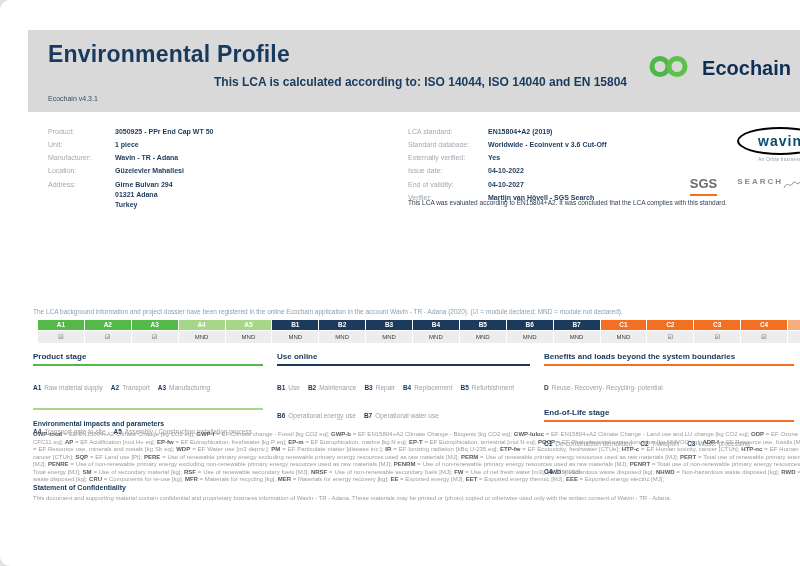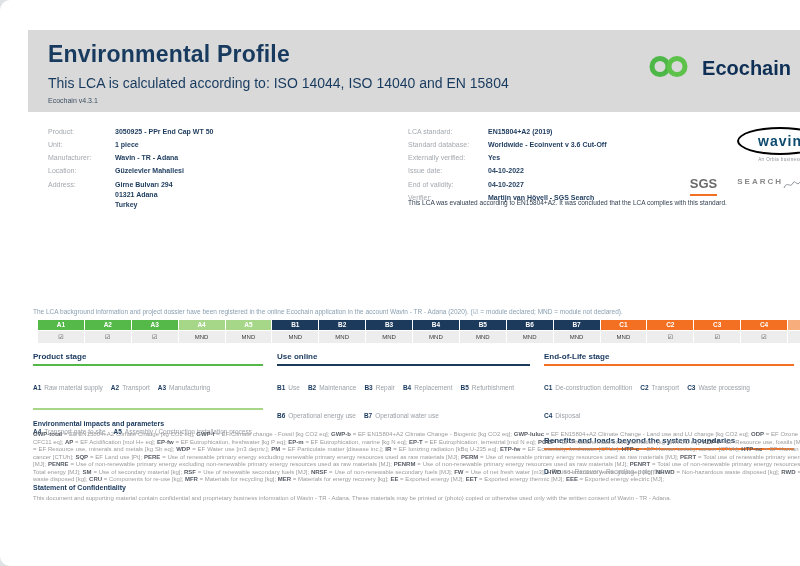--- a/index.html
+++ b/index.html
@@ -3,21 +3,21 @@
 <meta charset="utf-8">
 <style>
   html,body{margin:0;padding:0;width:800px;height:566px;background:#dfe2e4;
     font-family:"Liberation Sans","DejaVu Sans",sans-serif;}
   .page{position:relative;width:800px;height:566px;background:#ffffff;border-radius:10px;overflow:hidden;padding-left:41px;}
 
   
   .header{position:absolute;left:28px;right:28px;top:30px;height:82px;background:#d9d9d9;
     padding:11px 20px;box-sizing:border-box;}
   .header h1{margin:0 0 7px 0;font-size:23px;font-weight:600;color:#173a5e;letter-spacing:.2px;}
-  .header .subtitle{font-size:14px;font-weight:400;color:#173a5e;}
+  .header .subtitle{font-size:12px;font-weight:700;color:#173a5e;text-align:center;}
   .header .version{font-size:7px;color:#3d4f63;margin-top:6px;}
   .brand{position:absolute;right:22px;top:24px;display:flex;align-items:center;gap:12px;}
   .brand .word{font-size:20px;font-weight:700;color:#0e2f55;}
 
   
   .details{position:absolute;top:127px;left:0;right:0;height:100px;}
   .kv{position:absolute;top:0;}
   .kv-left{left:48px;width:300px;}
   .kv-right{left:408px;width:340px;}
   .kv-row{display:flex;margin-bottom:3px;}
@@ -289,32 +289,32 @@
         <h3 class="stage-title">Use online</h3>
         <div class="stage-rule use-rule"></div>
         <div class="stage-items">
           
         <span class="stage-item"><b class="code">B1</b><span class="desc">Use</span></span><span class="stage-item"><b class="code">B2</b><span class="desc">Maintenance</span></span><span class="stage-item"><b class="code">B3</b><span class="desc">Repair</span></span><span class="stage-item"><b class="code">B4</b><span class="desc">Replacement</span></span><span class="stage-item"><b class="code">B5</b><span class="desc">Refurbishment</span></span><span class="stage-item"><b class="code">B6</b><span class="desc">Operational energy use</span></span><span class="stage-item"><b class="code">B7</b><span class="desc">Operational water use</span></span></div>
       </div>
     </div>
 
     <div class="stages-col">
       <div class="stage-block">
+        <h3 class="stage-title">Benefits and loads beyond the system boundaries</h3>
+        <div class="stage-rule benefits-rule"></div>
+        <div class="stage-items">
+          
+        <span class="stage-item"><b class="code">D</b><span class="desc">Reuse- Recovery- Recycling- potential</span></span></div>
+      </div>
+      <div class="stage-block">
         <h3 class="stage-title">End-of-Life stage</h3>
         <div class="stage-rule eol-rule"></div>
         <div class="stage-items">
           
         <span class="stage-item"><b class="code">C1</b><span class="desc">De-construction demolition</span></span><span class="stage-item"><b class="code">C2</b><span class="desc">Transport</span></span><span class="stage-item"><b class="code">C3</b><span class="desc">Waste processing</span></span><span class="stage-item"><b class="code">C4</b><span class="desc">Disposal</span></span></div>
-      </div>
-      <div class="stage-block">
-        <h3 class="stage-title">Benefits and loads beyond the system boundaries</h3>
-        <div class="stage-rule benefits-rule"></div>
-        <div class="stage-items">
-          
-        <span class="stage-item"><b class="code">D</b><span class="desc">Reuse- Recovery- Recycling- potential</span></span></div>
       </div>
     </div>
   </div>
 
   <div class="impacts">
     <h3 class="section-title">Environmental impacts and parameters</h3>
     <p class="abbr-para">
       
     <span class="ab"><b>GWP-total</b><span> = </span><span>EF EN15804+A2 Climate Change [kg CO2 eq]</span><span>; </span></span><span class="ab"><b>GWP-f</b><span> = </span><span>EF Climate change - Fossil [kg CO2 eq]</span><span>; </span></span><span class="ab"><b>GWP-b</b><span> = </span><span>EF EN15804+A2 Climate Change - Biogenic [kg CO2 eq]</span><span>; </span></span><span class="ab"><b>GWP-luluc</b><span> = </span><span>EF EN15804+A2 Climate Change - Land use and LU change [kg CO2 eq]</span><span>; </span></span><span class="ab"><b>ODP</b><span> = </span><span>EF Ozone depletion [kg CFC11 eq]</span><span>; </span></span><span class="ab"><b>AP</b><span> = </span><span>EF Acidification [mol H+ eq]</span><span>; </span></span><span class="ab"><b>EP-fw</b><span> = </span><span>EF Eutrophication, freshwater [kg P eq]</span><span>; </span></span><span class="ab"><b>EP-m</b><span> = </span><span>EF Eutrophication, marine [kg N eq]</span><span>; </span></span><span class="ab"><b>EP-T</b><span> = </span><span>EF Eutrophication, terrestrial [mol N eq]</span><span>; </span></span><span class="ab"><b>POCP</b><span> = </span><span>EF Photochemical ozone formation [kg NMVOC eq]</span><span>; </span></span><span class="ab"><b>ADP-f</b><span> = </span><span>EF Resource use, fossils [MJ]</span><span>; </span></span><span class="ab"><b>ADP-mm</b><span> = </span><span>EF Resource use, minerals and metals [kg Sb eq]</span><span>; </span></span><span class="ab"><b>WDP</b><span> = </span><span>EF Water use [m3 depriv.]</span><span>; </span></span><span class="ab"><b>PM</b><span> = </span><span>EF Particulate matter [disease inc.]</span><span>; </span></span><span class="ab"><b>IR</b><span> = </span><span>EF Ionizing radiation [kBq U-235 eq]</span><span>; </span></span><span class="ab"><b>ETP-fw</b><span> = </span><span>EF Ecotoxicity, freshwater [CTUe]</span><span>; </span></span><span class="ab"><b>HTP-c</b><span> = </span><span>EF Human toxicity, cancer [CTUh]</span><span>; </span></span><span class="ab"><b>HTP-nc</b><span> = </span><span>EF Human toxicity, non-cancer [CTUh]</span><span>; </span></span><span class="ab"><b>SQP</b><span> = </span><span>EF Land use [Pt]</span><span>; </span></span><span class="ab"><b>PERE</b><span> = </span><span>Use of renewable primary energy excluding renewable primary energy resources used as raw materials [MJ]</span><span>; </span></span><span class="ab"><b>PERM</b><span> = </span><span>Use of renewable primary energy resources used as raw materials [MJ]</span><span>; </span></span><span class="ab"><b>PERT</b><span> = </span><span>Total use of renewable primary energy resources [MJ]</span><span>; </span></span><span class="ab"><b>PENRE</b><span> = </span><span>Use of non-renewable primary energy excluding non-renewable primary energy resources used as raw materials [MJ]</span><span>; </span></span><span class="ab"><b>PENRM</b><span> = </span><span>Use of non-renewable primary energy resources used as raw materials [MJ]</span><span>; </span></span><span class="ab"><b>PENRT</b><span> = </span><span>Total use of non-renewable primary energy resources [MJ]</span><span>; </span></span><span class="ab"><b>PET</b><span> = </span><span>Total energy [MJ]</span><span>; </span></span><span class="ab"><b>SM</b><span> = </span><span>Use of secondary material [kg]</span><span>; </span></span><span class="ab"><b>RSF</b><span> = </span><span>Use of renewable secondary fuels [MJ]</span><span>; </span></span><span class="ab"><b>NRSF</b><span> = </span><span>Use of non-renewable secondary fuels [MJ]</span><span>; </span></span><span class="ab"><b>FW</b><span> = </span><span>Use of net fresh water [m3]</span><span>; </span></span><span class="ab"><b>HWD</b><span> = </span><span>Hazardous waste disposed [kg]</span><span>; </span></span><span class="ab"><b>NHWD</b><span> = </span><span>Non-hazardous waste disposed [kg]</span><span>; </span></span><span class="ab"><b>RWD</b><span> = </span><span>Radioactive waste disposed [kg]</span><span>; </span></span><span class="ab"><b>CRU</b><span> = </span><span>Components for re-use [kg]</span><span>; </span></span><span class="ab"><b>MFR</b><span> = </span><span>Materials for recycling [kg]</span><span>; </span></span><span class="ab"><b>MER</b><span> = </span><span>Materials for energy recovery [kg]</span><span>; </span></span><span class="ab"><b>EE</b><span> = </span><span>Exported energy [MJ]</span><span>; </span></span><span class="ab"><b>EET</b><span> = </span><span>Exported energy thermic [MJ]</span><span>; </span></span><span class="ab"><b>EEE</b><span> = </span><span>Exported energy electric [MJ]</span><span>; </span></span></p>
   </div>

